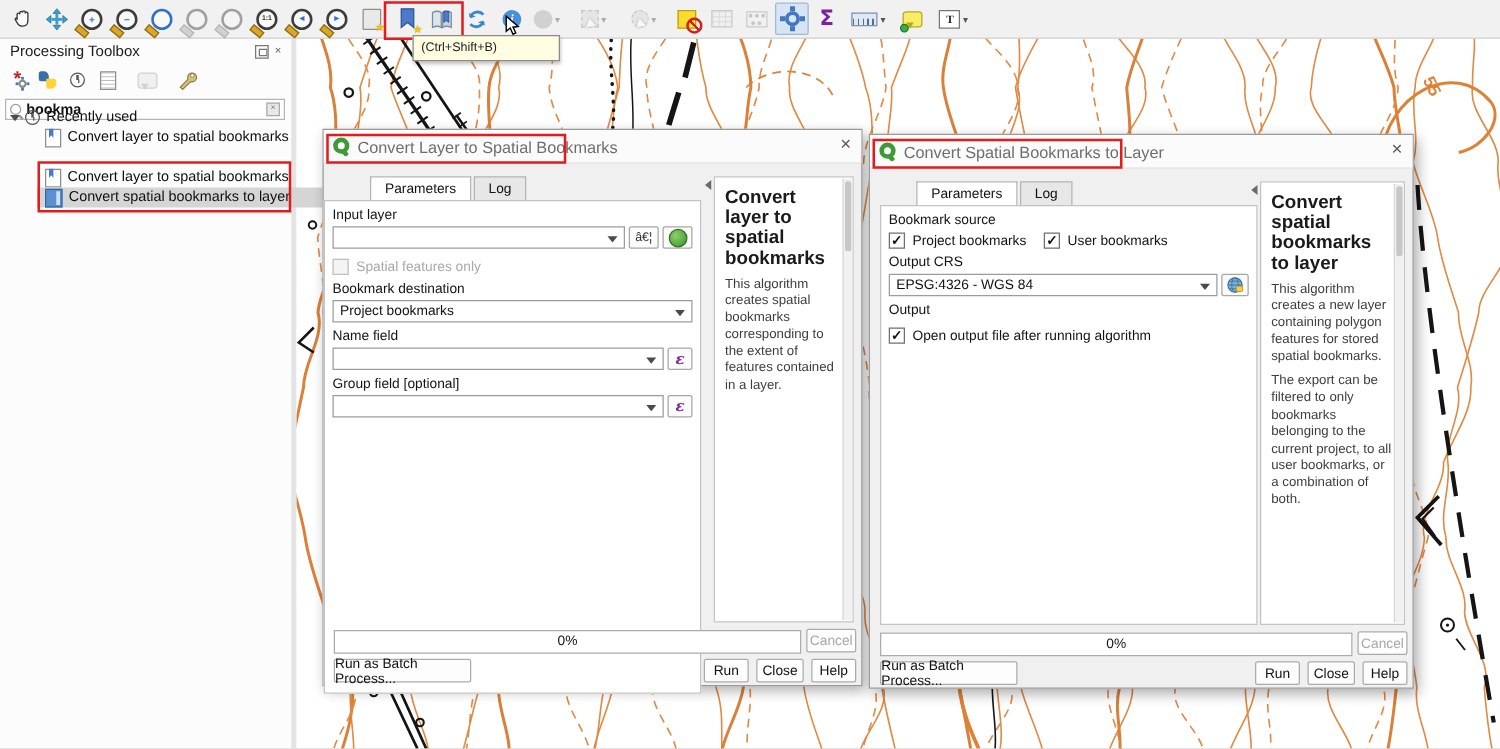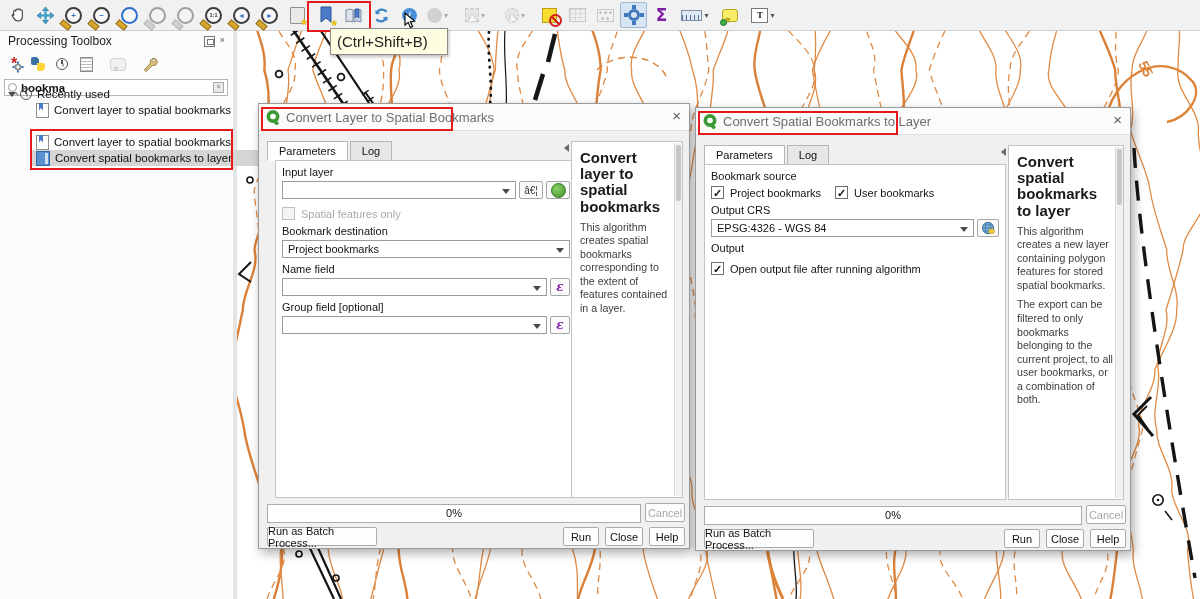--- a/index.html
+++ b/index.html
@@ -55,21 +55,21 @@
   .selrect::after{content:"";position:absolute;right:-3px;bottom:-3px;border:4px solid transparent;border-left:7px solid #fff;
        filter:drop-shadow(0 0 1px #444);transform:rotate(18deg);}
   .abac{width:15px;height:11px;border:1px solid #9a9a9a;background:#f2f2f2;position:relative;}
   .abac::before,.abac::after{content:"";position:absolute;width:3px;height:3px;border-radius:50%;background:#8f8f8f;}
   .abac::before{left:1px;top:1px;box-shadow:5px 0 0 #8f8f8f,10px 0 0 #8f8f8f;}
   .abac::after{left:3px;bottom:1px;box-shadow:5px 0 0 #8f8f8f;}
   
   #tooltip{position:absolute;left:330px;top:28px;width:104px;background:#fffde1;border:1px solid #8a8a8a;z-index:10;
        padding:3px 6px 4px;box-shadow:1px 2px 3px rgba(0,0,0,.25);}
   #tooltip .tt1{font-weight:bold;font-size:12.5px;color:#000;line-height:1.25;}
-  #tooltip .tt2{font-size:15px;color:#222;margin-top:1px;}
+  #tooltip .tt2{font-size:10px;color:#222;margin-top:1px;}
   
   #panel{position:absolute;left:0;top:30px;width:233px;height:569px;background:#fcfcfc;border-right:4px solid #e4e4e4;
        box-sizing:content-box;z-index:3;}
   #panel .ptitle{position:absolute;left:8px;top:4px;font-size:12px;color:#1c1c1c;}
   .pbtn{position:absolute;top:6px;width:9px;height:9px;color:#555;font:9px/9px "Liberation Sans",sans-serif;text-align:center;}
   .undock{border:1px solid #777;}
   .undock::after{content:"";position:absolute;left:2px;top:2px;width:5px;height:4px;border:1px solid #777;background:#fff;}
   .ptool{position:absolute;top:22px;height:24px;display:flex;align-items:center;}
   .pti{width:24px;height:22px;display:flex;align-items:center;justify-content:center;position:relative;}
   .searchbox{position:absolute;left:4px;top:49px;width:224px;height:17px;border:1px solid #b5b5b5;background:#fff;
@@ -87,21 +87,21 @@
   .pagebm::after{content:"";position:absolute;left:2px;top:-1px;width:4px;height:8px;background:#4a7ac8;
        clip-path:polygon(0 0,100% 0,100% 100%,50% 70%,0 100%);}
   .bookbl{width:12px;height:13px;background:#5a8fd0;border:1px solid #35689e;position:relative;flex:none;}
   .bookbl::after{content:"";position:absolute;right:1px;top:1px;width:3px;height:11px;background:#cfe0f2;}
   .ticon{margin-right:5px;}
   
   .dlg{position:absolute;background:#f0f0f0;border:1px solid #9a9a9a;box-shadow:3px 4px 10px rgba(0,0,0,.32);box-sizing:border-box;}
   .dtitle{position:absolute;left:0;top:0;right:0;height:26px;background:#fbfbfb;border-bottom:1px solid #e0e0e0;}
   .dtitle .txt{position:absolute;left:27px;top:6px;font-size:13px;color:#6e6e6e;white-space:nowrap;}
   .dclose{position:absolute;top:4px;right:8px;font-size:15px;color:#5a5a5a;line-height:16px;}
-  .tabs{position:absolute;display:flex;}
+  .tabs{position:absolute;display:flex;margin-left:29px;}
   .tab{height:20px;padding:0 11px;font-size:11px;color:#111;border:1px solid #b5b5b5;background:#e7e7e7;
        display:flex;align-items:center;margin-right:2px;box-sizing:border-box;}
   .tab.act{background:#fff;border-bottom:1px solid #fff;}
   .ppanel{position:absolute;background:#fff;border:1px solid #c3c3c3;box-sizing:border-box;padding:5px 6px;}
   .dpanel{position:absolute;background:#fff;border:1px solid #c3c3c3;box-sizing:border-box;padding:2px 8px 8px;overflow:hidden;}
   .dpanel h3{margin:6px 0 4px;font-size:15px;line-height:1.08;color:#1a1a1a;}
   .dpanel p{margin:6px 0 0;font-size:10.6px;line-height:1.28;color:#3d3d3d;}
   .collapsearrow{position:absolute;width:0;height:0;border:4px solid transparent;border-right:5px solid #6a6a6a;}
   .frow{display:flex;align-items:center;gap:3px;margin-top:2px;}
   .frow .combo,.frow .tinput{flex:1;}
@@ -397,21 +397,21 @@
       <span class="txt">Convert Layer to Spatial Bookmarks</span>
       <span class="dclose">×</span>
       <div class="redbox" style="left:2px;top:3px;width:188px;height:20px"></div>
     </div>
     <div class="tabs" style="left:8px;top:37px">
       <div class="tab act">Parameters</div>
       <div class="tab">Log</div>
     </div>
     <span class="collapsearrow" style="left:301px;top:40px"></span>
 
-    <div class="ppanel" style="left:16px;top:56px;width:302px;height:338px">
+    <div class="ppanel" style="left:0;top:56px;width:302px;height:395px">
       <div class="flabel" style="margin-top:0">Input layer</div>
       <div class="frow">
         <div class="combo"></div>
         <div class="fbtn">â€¦</div>
         <div class="fbtn">
             <span class="greenit"></span>
           </div>
       </div>
       <div class="cbrow dis">
         <span class="cb dis"></span>

